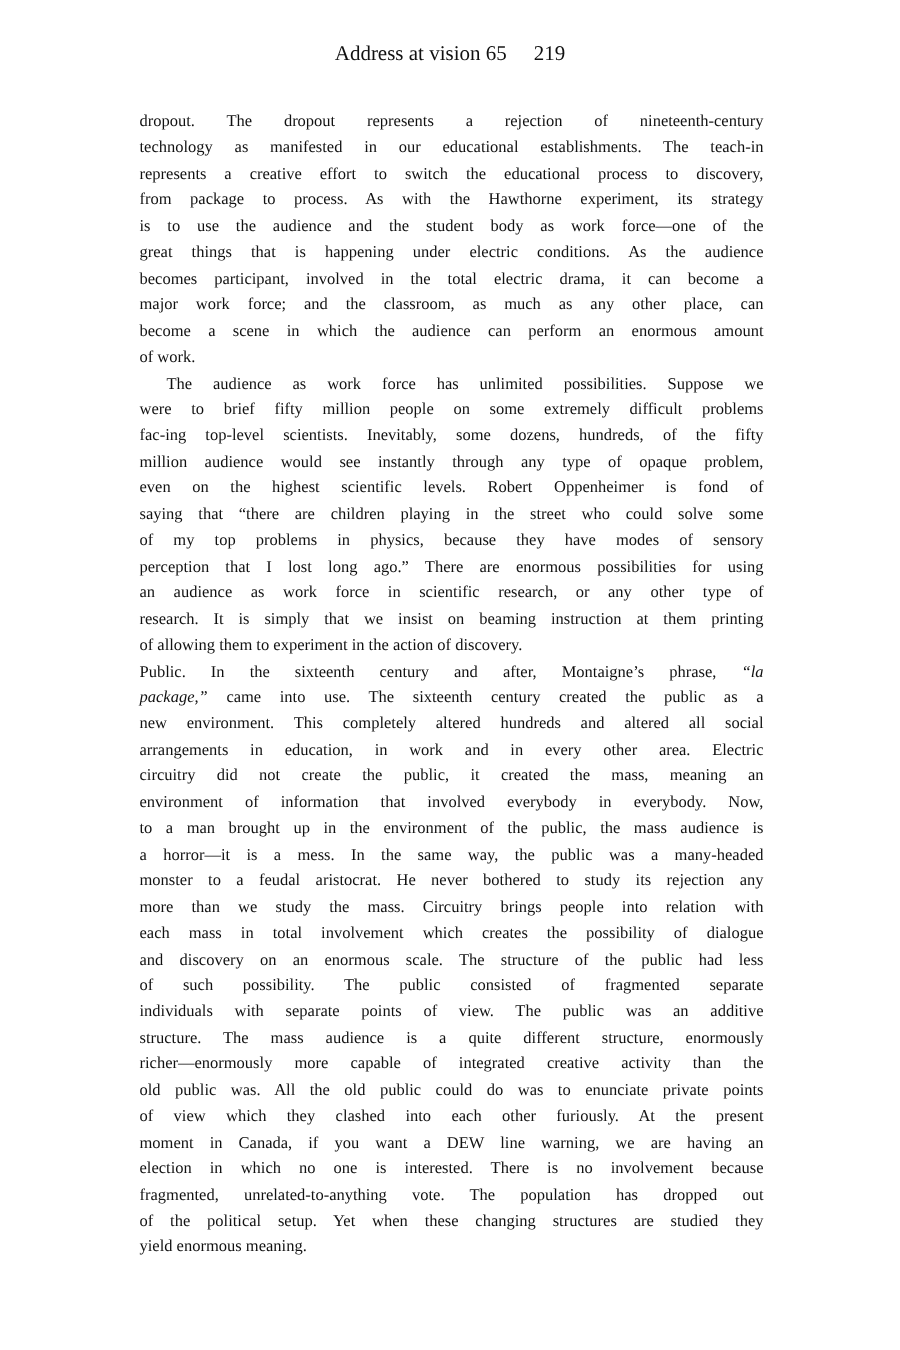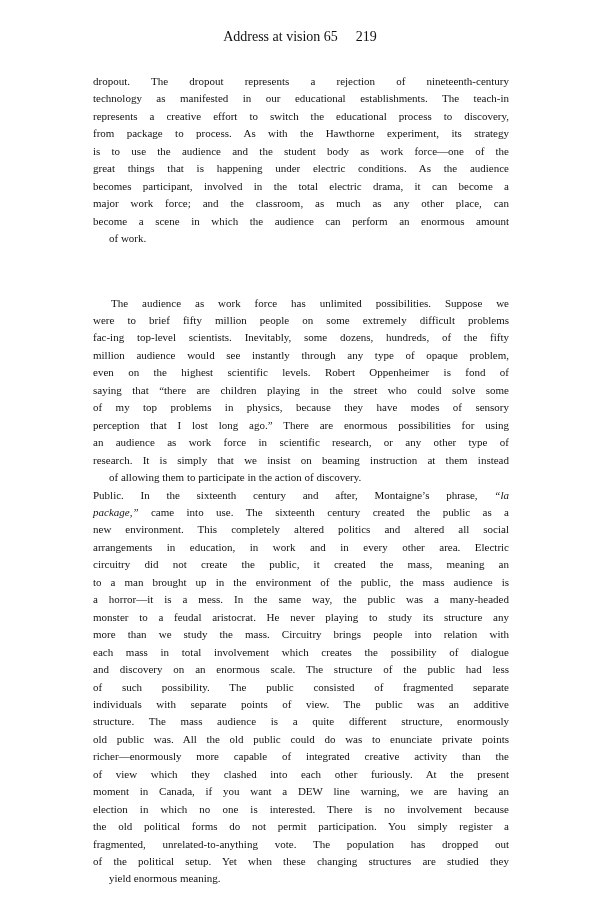--- a/index.html
+++ b/index.html
@@ -14,21 +14,21 @@
     text-align: center; font-size: 14px; line-height: 16px; color: #111;
   }
   .running-head .page-num { margin-left: 18px; text-align: center; }
   .body-text {
     position: absolute; left: 93px; top: 73px; width: 416px;
     font-size: 11px; line-height: 17.45px; text-align: justify;
     hyphens: none;
   }
   .body-text p { margin: 0; text-indent: 0; }
   .line { display: block; text-align: justify; text-align-last: justify; white-space: nowrap; }
-  .line.last { text-align-last: left; margin-left: 16px; }
+  .line.last { text-align-last: left; }
   em { font-style: italic; }
 </style>
 </head>
 <body>
 
 <div class="page">
   <div class="running-head">
     <span>Address at vision 65</span><span class="page-num">219</span>
   </div>
   <div class="body-text" id="body-text">
@@ -38,51 +38,51 @@
         <span class="line">represents a creative effort to switch the educational process to discovery,</span>
         <span class="line">from package to process. As with the Hawthorne experiment, its strategy</span>
         <span class="line">is to use the audience and the student body as work force—one of the</span>
         <span class="line">great things that is happening under electric conditions. As the audience</span>
         <span class="line">becomes participant, involved in the total electric drama, it can become a</span>
         <span class="line">major work force; and the classroom, as much as any other place, can</span>
         <span class="line">become a scene in which the audience can perform an enormous amount</span>
         <span class="line last">of work.</span>
       </p>
       <p>
-        <span class="line" style="text-indent: 18px; margin-top: 47px;">The audience as work force has unlimited possibilities. Suppose we</span>
+        <span class="line" style="text-indent: 18px;">The audience as work force has unlimited possibilities. Suppose we</span>
         <span class="line">were to brief fifty million people on some extremely difficult problems</span>
         <span class="line">fac-ing top-level scientists. Inevitably, some dozens, hundreds, of the fifty</span>
         <span class="line">million audience would see instantly through any type of opaque problem,</span>
         <span class="line">even on the highest scientific levels. Robert Oppenheimer is fond of</span>
         <span class="line">saying that “there are children playing in the street who could solve some</span>
         <span class="line">of my top problems in physics, because they have modes of sensory</span>
         <span class="line">perception that I lost long ago.” There are enormous possibilities for using</span>
         <span class="line">an audience as work force in scientific research, or any other type of</span>
-        <span class="line">research. It is simply that we insist on beaming instruction at them instead</span>
-        <span class="line last">of allowing them to participate in the action of discovery.</span>
+        <span class="line">research. It is simply that we insist on beaming instruction at them printing</span>
+        <span class="line last">of allowing them to experiment in the action of discovery.</span>
       </p>
       <p>
         <span class="line">Public. In the sixteenth century and after, Montaigne’s phrase, <em>“la</em></span>
         <span class="line"><em>package,”</em> came into use. The sixteenth century created the public as a</span>
-        <span class="line">new environment. This completely altered politics and altered all social</span>
+        <span class="line">new environment. This completely altered hundreds and altered all social</span>
         <span class="line">arrangements in education, in work and in every other area. Electric</span>
         <span class="line">circuitry did not create the public, it created the mass, meaning an</span>
+        <span class="line">environment of information that involved everybody in everybody. Now,</span>
         <span class="line">to a man brought up in the environment of the public, the mass audience is</span>
         <span class="line">a horror—it is a mess. In the same way, the public was a many-headed</span>
-        <span class="line">monster to a feudal aristocrat. He never playing to study its structure any</span>
+        <span class="line">monster to a feudal aristocrat. He never bothered to study its rejection any</span>
         <span class="line">more than we study the mass. Circuitry brings people into relation with</span>
         <span class="line">each mass in total involvement which creates the possibility of dialogue</span>
         <span class="line">and discovery on an enormous scale. The structure of the public had less</span>
         <span class="line">of such possibility. The public consisted of fragmented separate</span>
         <span class="line">individuals with separate points of view. The public was an additive</span>
         <span class="line">structure. The mass audience is a quite different structure, enormously</span>
+        <span class="line">richer—enormously more capable of integrated creative activity than the</span>
         <span class="line">old public was. All the old public could do was to enunciate private points</span>
-        <span class="line">richer—enormously more capable of integrated creative activity than the</span>
         <span class="line">of view which they clashed into each other furiously. At the present</span>
         <span class="line">moment in Canada, if you want a DEW line warning, we are having an</span>
         <span class="line">election in which no one is interested. There is no involvement because</span>
-        <span class="line">the old political forms do not permit participation. You simply register a</span>
         <span class="line">fragmented, unrelated-to-anything vote. The population has dropped out</span>
         <span class="line">of the political setup. Yet when these changing structures are studied they</span>
         <span class="line last">yield enormous meaning.</span>
       </p>
     </div>
 </div>
 
 </body></html>

